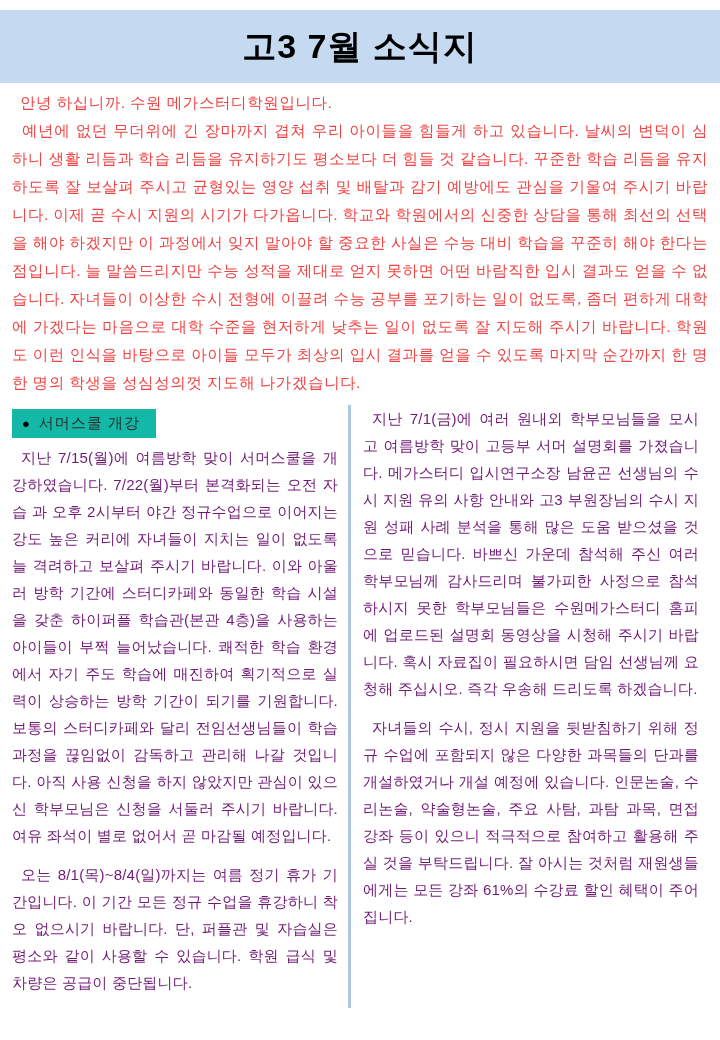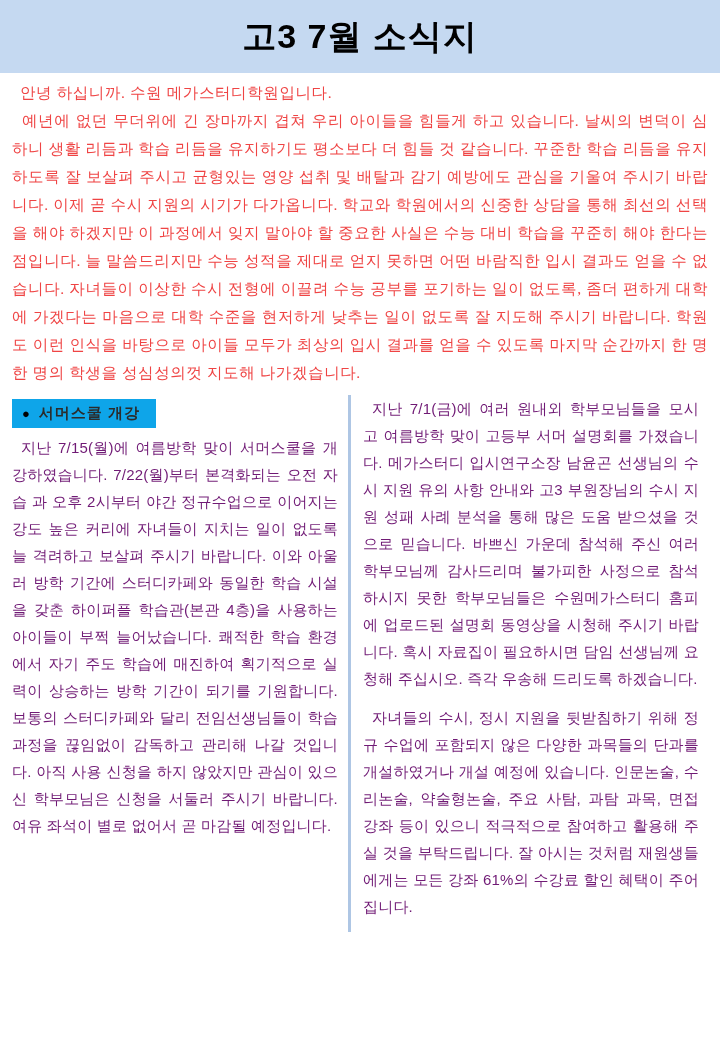--- a/index.html
+++ b/index.html
@@ -1,21 +1,21 @@
 <!DOCTYPE html>
 <html><head>
 <meta charset="utf-8">
 <style>
   html,body{margin:0;padding:0;}
   body{
     width:720px;height:1040px;background:#ffffff;overflow:hidden;
     font-family:"Liberation Sans",sans-serif;color:#3d3d3d;
   }
   .banner{
-    width:720px;height:73px;background:#c5d9f1;
+    margin-top:10px;width:720px;height:73px;background:#c5d9f1;
     display:flex;align-items:center;justify-content:center;
   }
   .banner h1{
     margin:0;font-size:34px;font-weight:600;color:#000;
     font-family:"Liberation Sans",sans-serif;letter-spacing:1px;
   }
   .intro{
     padding:6px 12px 2px 12px;
     font-family:"Liberation Serif",serif;color:#ef4444;
     font-size:15.5px;line-height:28px;
@@ -26,24 +26,23 @@
   .intro .body{text-indent:10px;}
   .cols{
     display:flex;flex-direction:row;align-items:stretch;
     padding:6px 12px 0 12px;box-sizing:border-box;width:720px;
   }
   .col{width:336px;}
   .col.left{padding-right:10px;box-sizing:border-box;}
   .col.right{padding-left:12px;box-sizing:border-box;width:348px;}
   .vdivider{width:3px;background:#aec6e4;flex:0 0 3px;}
   .chip{
-    display:inline-block;background:#0ea5e9;color:#2b2b2b;
+    display:inline-block;background:#14b8a6;color:#2b2b2b;
     font-size:15px;padding:5px 16px 5px 10px;margin:4px 0 6px 0;
     letter-spacing:1px;
-    font-weight:bold;
   }
   .chip .bullet{font-size:13px;margin-right:8px;color:#000;}
   .sec-body{
     font-size:15px;line-height:27px;color:#701a75;
     text-align:justify;word-break:break-all;text-indent:9px;
     margin-bottom:12px;letter-spacing:0.2px;
   }
 </style>
 </head>
 <body>
@@ -57,20 +56,21 @@
   <div class="body">예년에 없던 무더위에 긴 장마까지 겹쳐 우리 아이들을 힘들게 하고 있습니다.  날씨의 변덕이 심하니 생활 리듬과 학습 리듬을 유지하기도 평소보다 더 힘들 것 같습니다.  꾸준한 학습 리듬을 유지하도록 잘 보살펴 주시고 균형있는 영양 섭취 및 배탈과 감기 예방에도 관심을 기울여 주시기 바랍니다.  이제 곧 수시 지원의 시기가 다가옵니다.  학교와 학원에서의 신중한 상담을 통해 최선의 선택을 해야 하겠지만 이 과정에서 잊지 말아야 할 중요한 사실은 수능 대비 학습을 꾸준히 해야 한다는 점입니다.  늘 말씀드리지만 수능 성적을 제대로 얻지 못하면 어떤 바람직한 입시 결과도 얻을 수 없습니다.  자녀들이 이상한 수시 전형에 이끌려 수능 공부를 포기하는 일이 없도록, 좀더 편하게 대학에 가겠다는 마음으로 대학 수준을 현저하게 낮추는 일이 없도록 잘 지도해 주시기 바랍니다.  학원도 이런 인식을 바탕으로 아이들 모두가 최상의 입시 결과를 얻을 수 있도록 마지막 순간까지 한 명 한 명의 학생을 성심성의껏 지도해 나가겠습니다.</div>
 </div>
 
 <div class="cols">
   <div class="col left">
     <div class="chip">
       <span class="bullet">●</span><span>서머스쿨 개강</span>
     </div>
     <div class="sec-body">지난 7/15(월)에 여름방학 맞이 서머스쿨을 개강하였습니다.  7/22(월)부터 본격화되는 오전 자습 과 오후 2시부터 야간 정규수업으로 이어지는 강도 높은 커리에 자녀들이 지치는 일이 없도록 늘 격려하고 보살펴 주시기 바랍니다.  이와 아울러 방학 기간에 스터디카페와 동일한 학습 시설을 갖춘 하이퍼플 학습관(본관 4층)을 사용하는 아이들이 부쩍 늘어났습니다.  쾌적한 학습 환경에서 자기 주도 학습에 매진하여 획기적으로 실력이 상승하는 방학 기간이 되기를 기원합니다.  보통의 스터디카페와 달리 전임선생님들이 학습 과정을 끊임없이 감독하고 관리해 나갈 것입니다.  아직 사용 신청을 하지 않았지만 관심이 있으신 학부모님은 신청을 서둘러 주시기 바랍니다.  여유 좌석이 별로 없어서 곧 마감될 예정입니다.</div>
 
+    <div class="sec-body">오는 8/1(목)~8/4(일)까지는 여름 정기 휴가 기간입니다.  이 기간 모든 정규 수업을 휴강하니 착오 없으시기 바랍니다.  단, 퍼플관 및 자습실은 평소와 같이 사용할 수 있습니다.  학원 급식 및 차량은 공급이 중단됩니다.</div>
   </div>
 
   <div class="vdivider"></div>
 
   <div class="col right">
     <div class="sec-body">지난 7/1(금)에 여러 원내외 학부모님들을 모시고 여름방학 맞이 고등부 서머 설명회를 가졌습니다.  메가스터디 입시연구소장 남윤곤 선생님의 수시 지원 유의 사항 안내와 고3 부원장님의 수시 지원 성패 사례 분석을 통해 많은 도움 받으셨을 것으로 믿습니다.  바쁘신 가운데 참석해 주신 여러 학부모님께 감사드리며 불가피한 사정으로 참석하시지 못한 학부모님들은 수원메가스터디 홈피에 업로드된 설명회 동영상을 시청해 주시기 바랍니다.  혹시 자료집이 필요하시면 담임 선생님께 요청해 주십시오.  즉각 우송해 드리도록 하겠습니다.</div>
 
     <div class="sec-body">자녀들의 수시, 정시 지원을 뒷받침하기 위해 정규 수업에 포함되지 않은 다양한 과목들의 단과를 개설하였거나 개설 예정에 있습니다.  인문논술, 수리논술, 약술형논술, 주요 사탐, 과탐 과목, 면접 강좌 등이 있으니 적극적으로 참여하고 활용해 주실 것을 부탁드립니다.  잘 아시는 것처럼 재원생들에게는 모든 강좌 61%의 수강료 할인 혜택이 주어집니다.</div>
   </div>
 </div>

